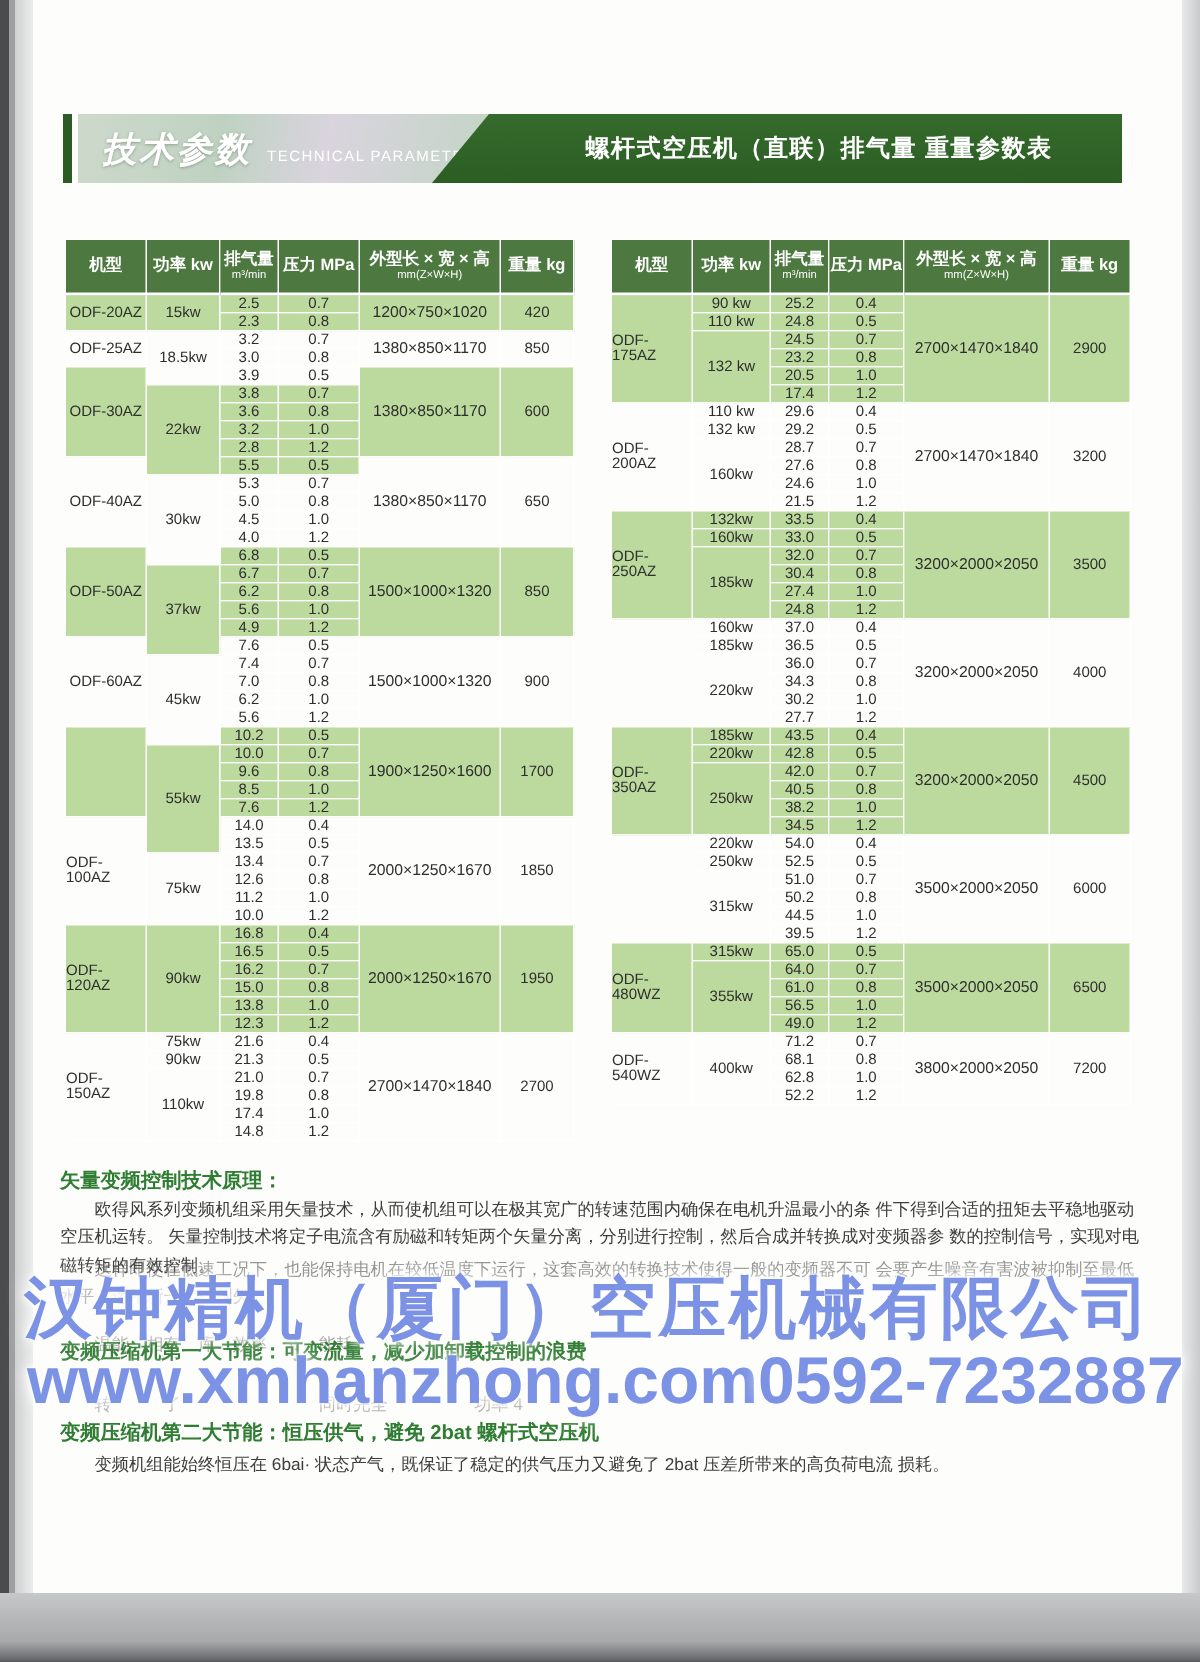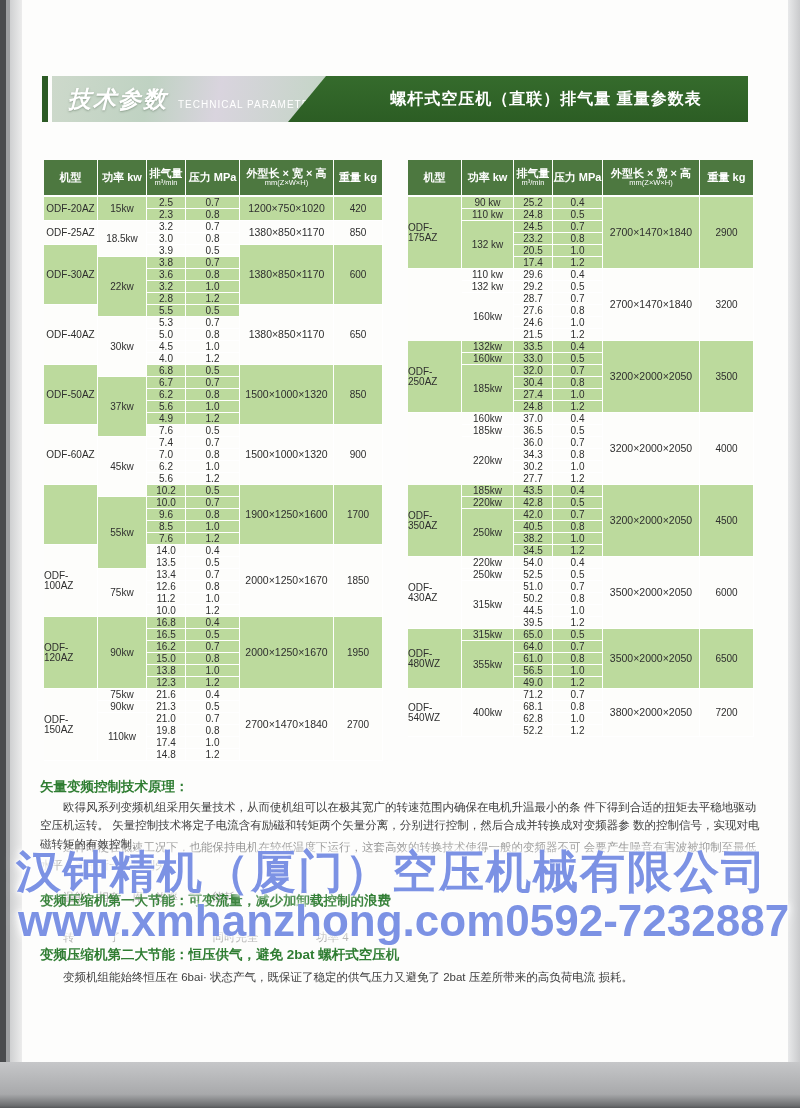--- a/index.html
+++ b/index.html
@@ -310,23 +310,23 @@
     <div class="c cg" style="grid-area: 42 / 4 / span 1;">1.2</div>
     <div class="c cw" style="grid-area: 43 / 3 / span 1;">71.2</div>
     <div class="c cw" style="grid-area: 43 / 4 / span 1;">0.7</div>
     <div class="c cw" style="grid-area: 44 / 3 / span 1;">68.1</div>
     <div class="c cw" style="grid-area: 44 / 4 / span 1;">0.8</div>
     <div class="c cw" style="grid-area: 45 / 3 / span 1;">62.8</div>
     <div class="c cw" style="grid-area: 45 / 4 / span 1;">1.0</div>
     <div class="c cw" style="grid-area: 46 / 3 / span 1;">52.2</div>
     <div class="c cw" style="grid-area: 46 / 4 / span 1;">1.2</div>
     <div class="c mcell cg" style="grid-area: 2 / 1 / span 6;">ODF-175AZ</div>
+    <div class="c mcell cw" style="grid-area: 8 / 1 / span 6;">ODF-200AZ</div>
     <div class="c mcell cg" style="grid-area: 14 / 1 / span 6;">ODF-250AZ</div>
     <div class="c mcell cg" style="grid-area: 26 / 1 / span 6;">ODF-350AZ</div>
-    <div class="c mcell cw" style="grid-area: 32 / 1 / span 6;">ODF-430AZ</div>
     <div class="c mcell cg" style="grid-area: 38 / 1 / span 5;">ODF-480WZ</div>
     <div class="c mcell cw" style="grid-area: 43 / 1 / span 4;">ODF-540WZ</div>
     <div class="c cg" style="grid-area: 2 / 2 / span 1;">90 kw</div>
     <div class="c cg" style="grid-area: 3 / 2 / span 1;">110 kw</div>
     <div class="c cg" style="grid-area: 4 / 2 / span 4;">132 kw</div>
     <div class="c cw" style="grid-area: 8 / 2 / span 1;">110 kw</div>
     <div class="c cw" style="grid-area: 9 / 2 / span 1;">132 kw</div>
     <div class="c cw" style="grid-area: 10 / 2 / span 4;">160kw</div>
     <div class="c cg" style="grid-area: 14 / 2 / span 1;">132kw</div>
     <div class="c cg" style="grid-area: 15 / 2 / span 1;">160kw</div>

